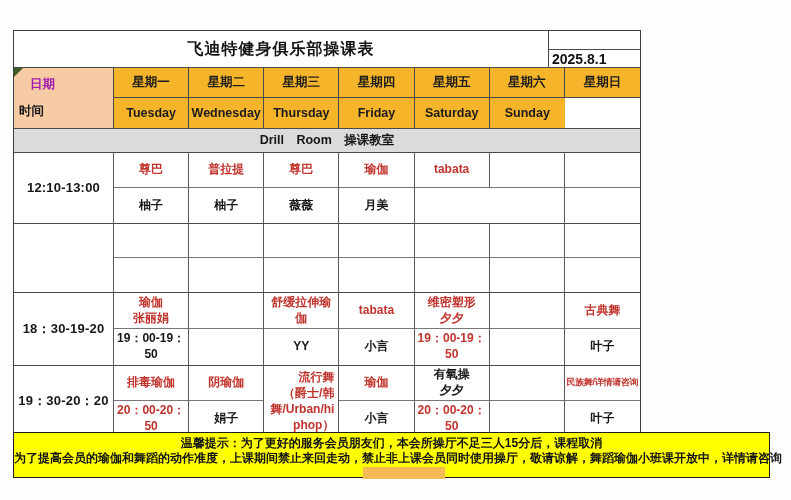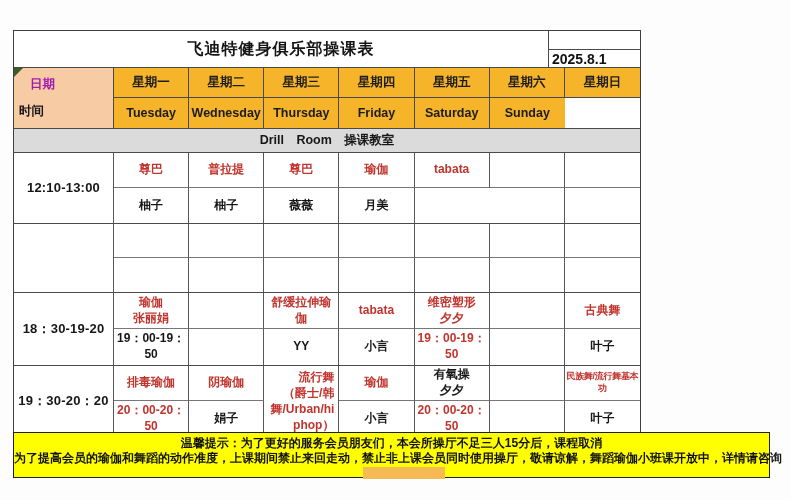--- a/index.html
+++ b/index.html
@@ -183,21 +183,21 @@
         <div class="cell top c-red" style="grid-area: 1 / 3;">阴瑜伽</div>
         <div class="cell c-black" style="grid-area: 2 / 3;">娟子</div>
         <div class="cell merged wrap c-red" style="grid-area: 1 / 4 / span 2; text-align: right;">流行舞　（爵士/韩舞/Urban/hiphop）</div>
         <div class="cell top c-red" style="grid-area: 1 / 5;">瑜伽</div>
         <div class="cell c-black" style="grid-area: 2 / 5;">小言</div>
         <div class="cell top c-black" style="grid-area: 1 / 6;">有氧操
 夕夕</div>
         <div class="cell c-red" style="grid-area: 2 / 6;">20：00-20：50</div>
         <div class="cell top c-red" style="grid-area: 1 / 7;"></div>
         <div class="cell c-black" style="grid-area: 2 / 7;"></div>
-        <div class="cell top c-red small no-r" style="grid-area: 1 / 8;">民族舞/流行舞基本功</div>
+        <div class="cell top c-red small no-r" style="grid-area: 1 / 8;">民族舞/详情请咨询</div>
         <div class="cell c-black no-r" style="grid-area: 2 / 8;">叶子</div>
       </div>
   </div>
 
   <div class="notes">
     <div class="note-line first">温馨提示：为了更好的服务会员朋友们，本会所操厅不足三人15分后，课程取消</div>
     <div class="note-line">为了提高会员的瑜伽和舞蹈的动作准度，上课期间禁止来回走动，禁止非上课会员同时使用操厅，敬请谅解，舞蹈瑜伽小班课开放中，详情请咨询</div>
     <div class="highlight-box"></div>
   </div>
 </div>

